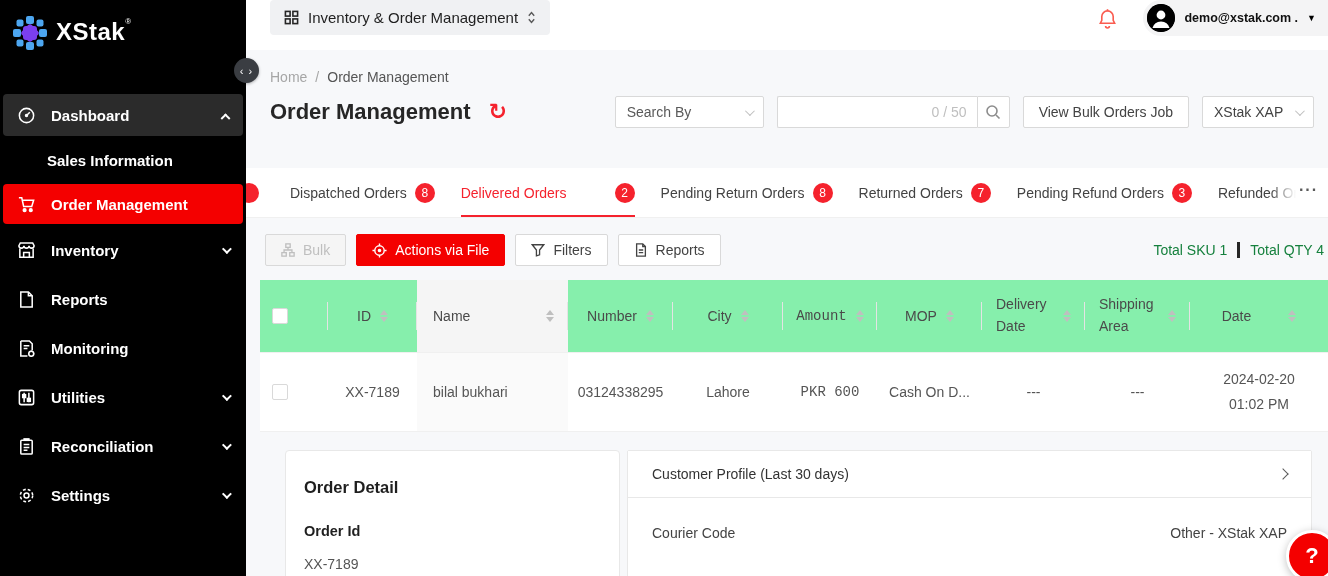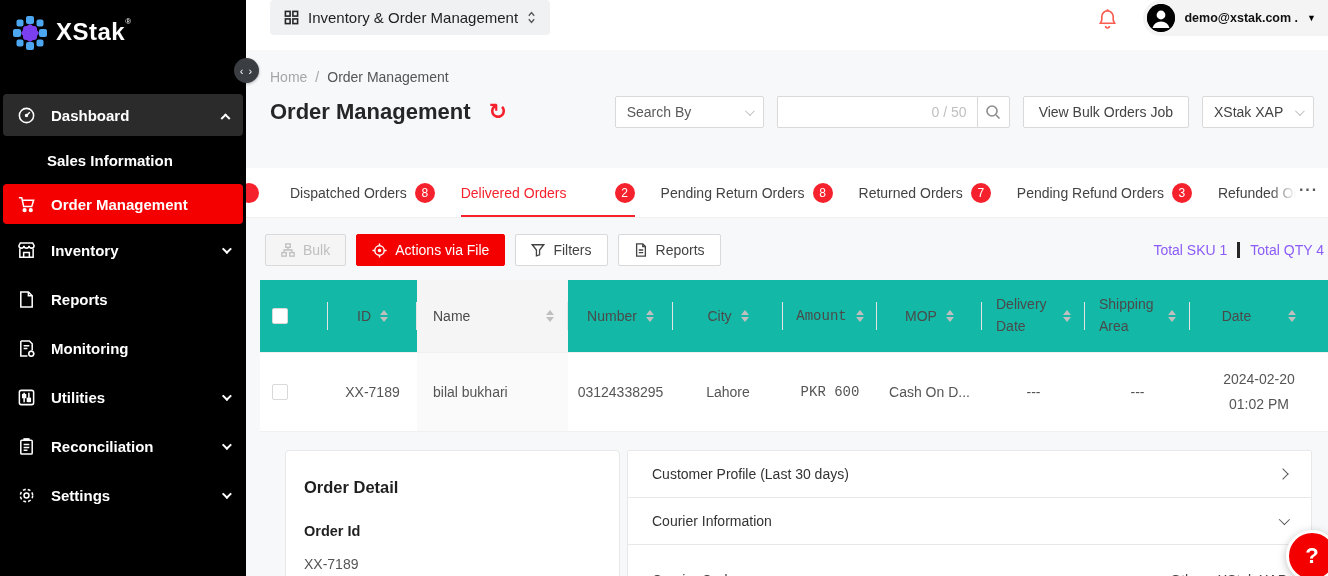--- a/index.html
+++ b/index.html
@@ -64,25 +64,25 @@
   .badge { min-width:20px; height:20px; border-radius:10px; background:#f5222d; color:#fff; font-size:12px; display:inline-flex; align-items:center; justify-content:center; padding:0 5px; }
   .clipped-badge { position:absolute; left:-7px; top:15px; width:20px; height:20px; border-radius:10px; background:#f5222d; }
   .tabs-fade { position:absolute; right:0; top:0; bottom:1px; width:58px; background:linear-gradient(to right, rgba(255,255,255,0), #fff 45%); }
   .tabs-more { position:absolute; right:10px; top:13px; border:none; background:transparent; color:#595959; font-size:16px; font-weight:700; cursor:pointer; letter-spacing:1px; }
 
   
   .actions-row { padding:16px 4px 14px 19px; display:flex; align-items:center; justify-content:space-between; }
   .actions-left { display:flex; gap:10px; }
   .btn.disabled { background:#f5f5f5; color:#bfbfbf; cursor:not-allowed; }
   .btn.red { background:#f40000; border-color:#f40000; color:#fff; }
-  .totals { font-size:14px; color:#8b5cf6; display:flex; align-items:center; gap:10px; }
+  .totals { font-size:14px; color:#15803d; display:flex; align-items:center; gap:10px; }
   .tsep { width:3px; height:16px; background:#262626; display:inline-block; }
 
   
-  .table { margin-left:14px; background:#14b8a6; }
+  .table { margin-left:14px; background:#86efac; }
   .thead { display:flex; height:72px; }
   .trow { display:flex; height:80px; border-top:1px solid #f0f0f0; border-bottom:1px solid #f0f0f0; background:#fff; cursor:pointer; }
   .th { display:flex; align-items:center; justify-content:center; gap:9px; font-size:14px; color:#4a4a4a; position:relative; }
   .th::after { content:""; position:absolute; right:0; top:22px; height:28px; width:1px; background:#e4e4e4; }
   .th.last::after { display:none; }
   .td { display:flex; align-items:center; justify-content:center; font-size:14px; color:#555; text-align:center; flex-direction:column; }
   .col-check { width:68px; justify-content:flex-start; padding-left:12px; flex-direction:row; }
   .col-id { width:89px; }
   .col-name { width:151px; }
   .th.col-name { background:#f5f5f5; justify-content:space-between; padding:0 14px 0 16px; }
@@ -471,24 +471,20 @@
         <div class="detail-card">
           <div class="dc-title">Order Detail</div>
           <div class="od-label">Order Id</div>
           <div class="od-value">XX-7189</div>
         </div>
         <div class="accordion">
           <div class="acc-row">
             <span>Customer Profile (Last 30 days)</span>
             <span class="chev right"></span>
           </div>
-          <div class="acc-row">
-            <span>Courier Information</span>
-            <span class="chev down"></span>
-          </div>
           <div class="acc-body">
             <span>Courier Code</span>
             <span>Other - XStak XAP</span>
           </div>
         </div>
       </div>
 
       <div class="help-btn">
         <span>?</span>
       </div>

